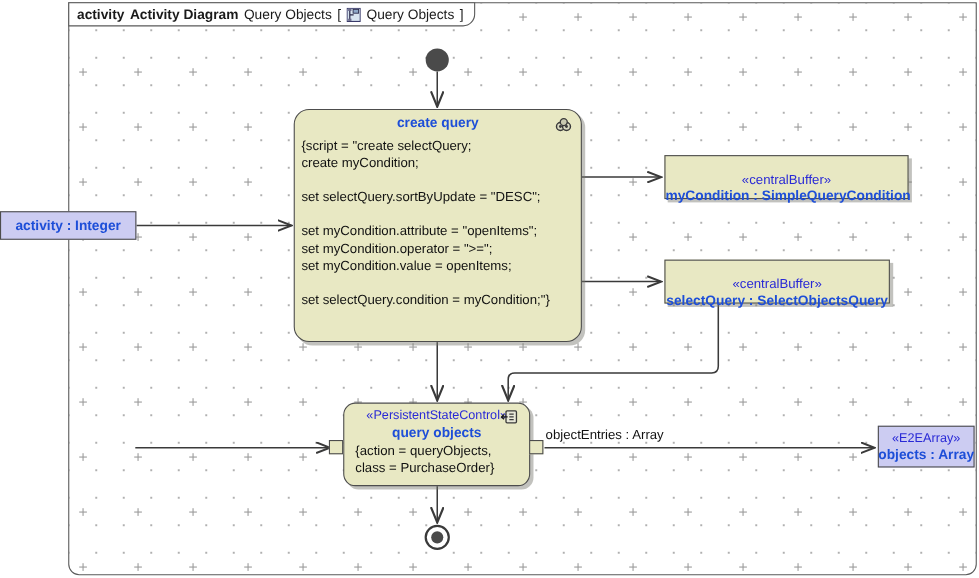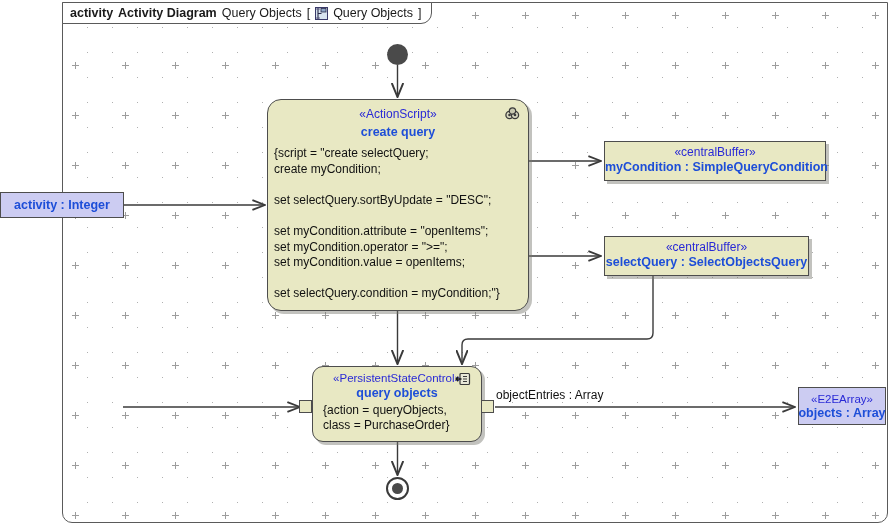--- a/index.html
+++ b/index.html
@@ -134,21 +134,21 @@
   }
   #psc-icon {
     position: absolute; right: 10px; top: 5px;
     width: 16px; height: 15px;
   }
 
   
   .buffer { border-radius: 0; }
   #buffer-mycondition { left: 604px; top: 141px; width: 222px; height: 40px; }
   #buffer-selectquery { left: 604px; top: 236px; width: 205px; height: 40px; }
-  .buffer .stereo { margin-top: 3px; }
+  .buffer .stereo { margin-top: 14px; }
   .buffer .nodename { margin-top: 1px; }
 
   
   .param {
     position: absolute;
     background: #ccccf2;
     border: 1.3px solid #4d4d4d;
     z-index: 8;
     display: flex; flex-direction: column;
     align-items: center; justify-content: center;
@@ -445,21 +445,20 @@
 
       <path d="M495,407 L795,407" marker-end="url(#ahsmall)"></path>
 
       <line x1="397.5" y1="442" x2="397.5" y2="475" marker-end="url(#ah)"></line>
     </g>
   </svg>
 
   <div id="initial-node"></div>
 
   <div class="node shadow" id="action-create-query">
-    <div class="stereo">«ActionScript»</div>
     <div class="nodename">create query</div>
     <div class="script-body">{script = "create selectQuery;
 create myCondition;
 
 set selectQuery.sortByUpdate = "DESC";
 
 set myCondition.attribute = "openItems";
 set myCondition.operator = "&gt;=";
 set myCondition.value = openItems;
 

